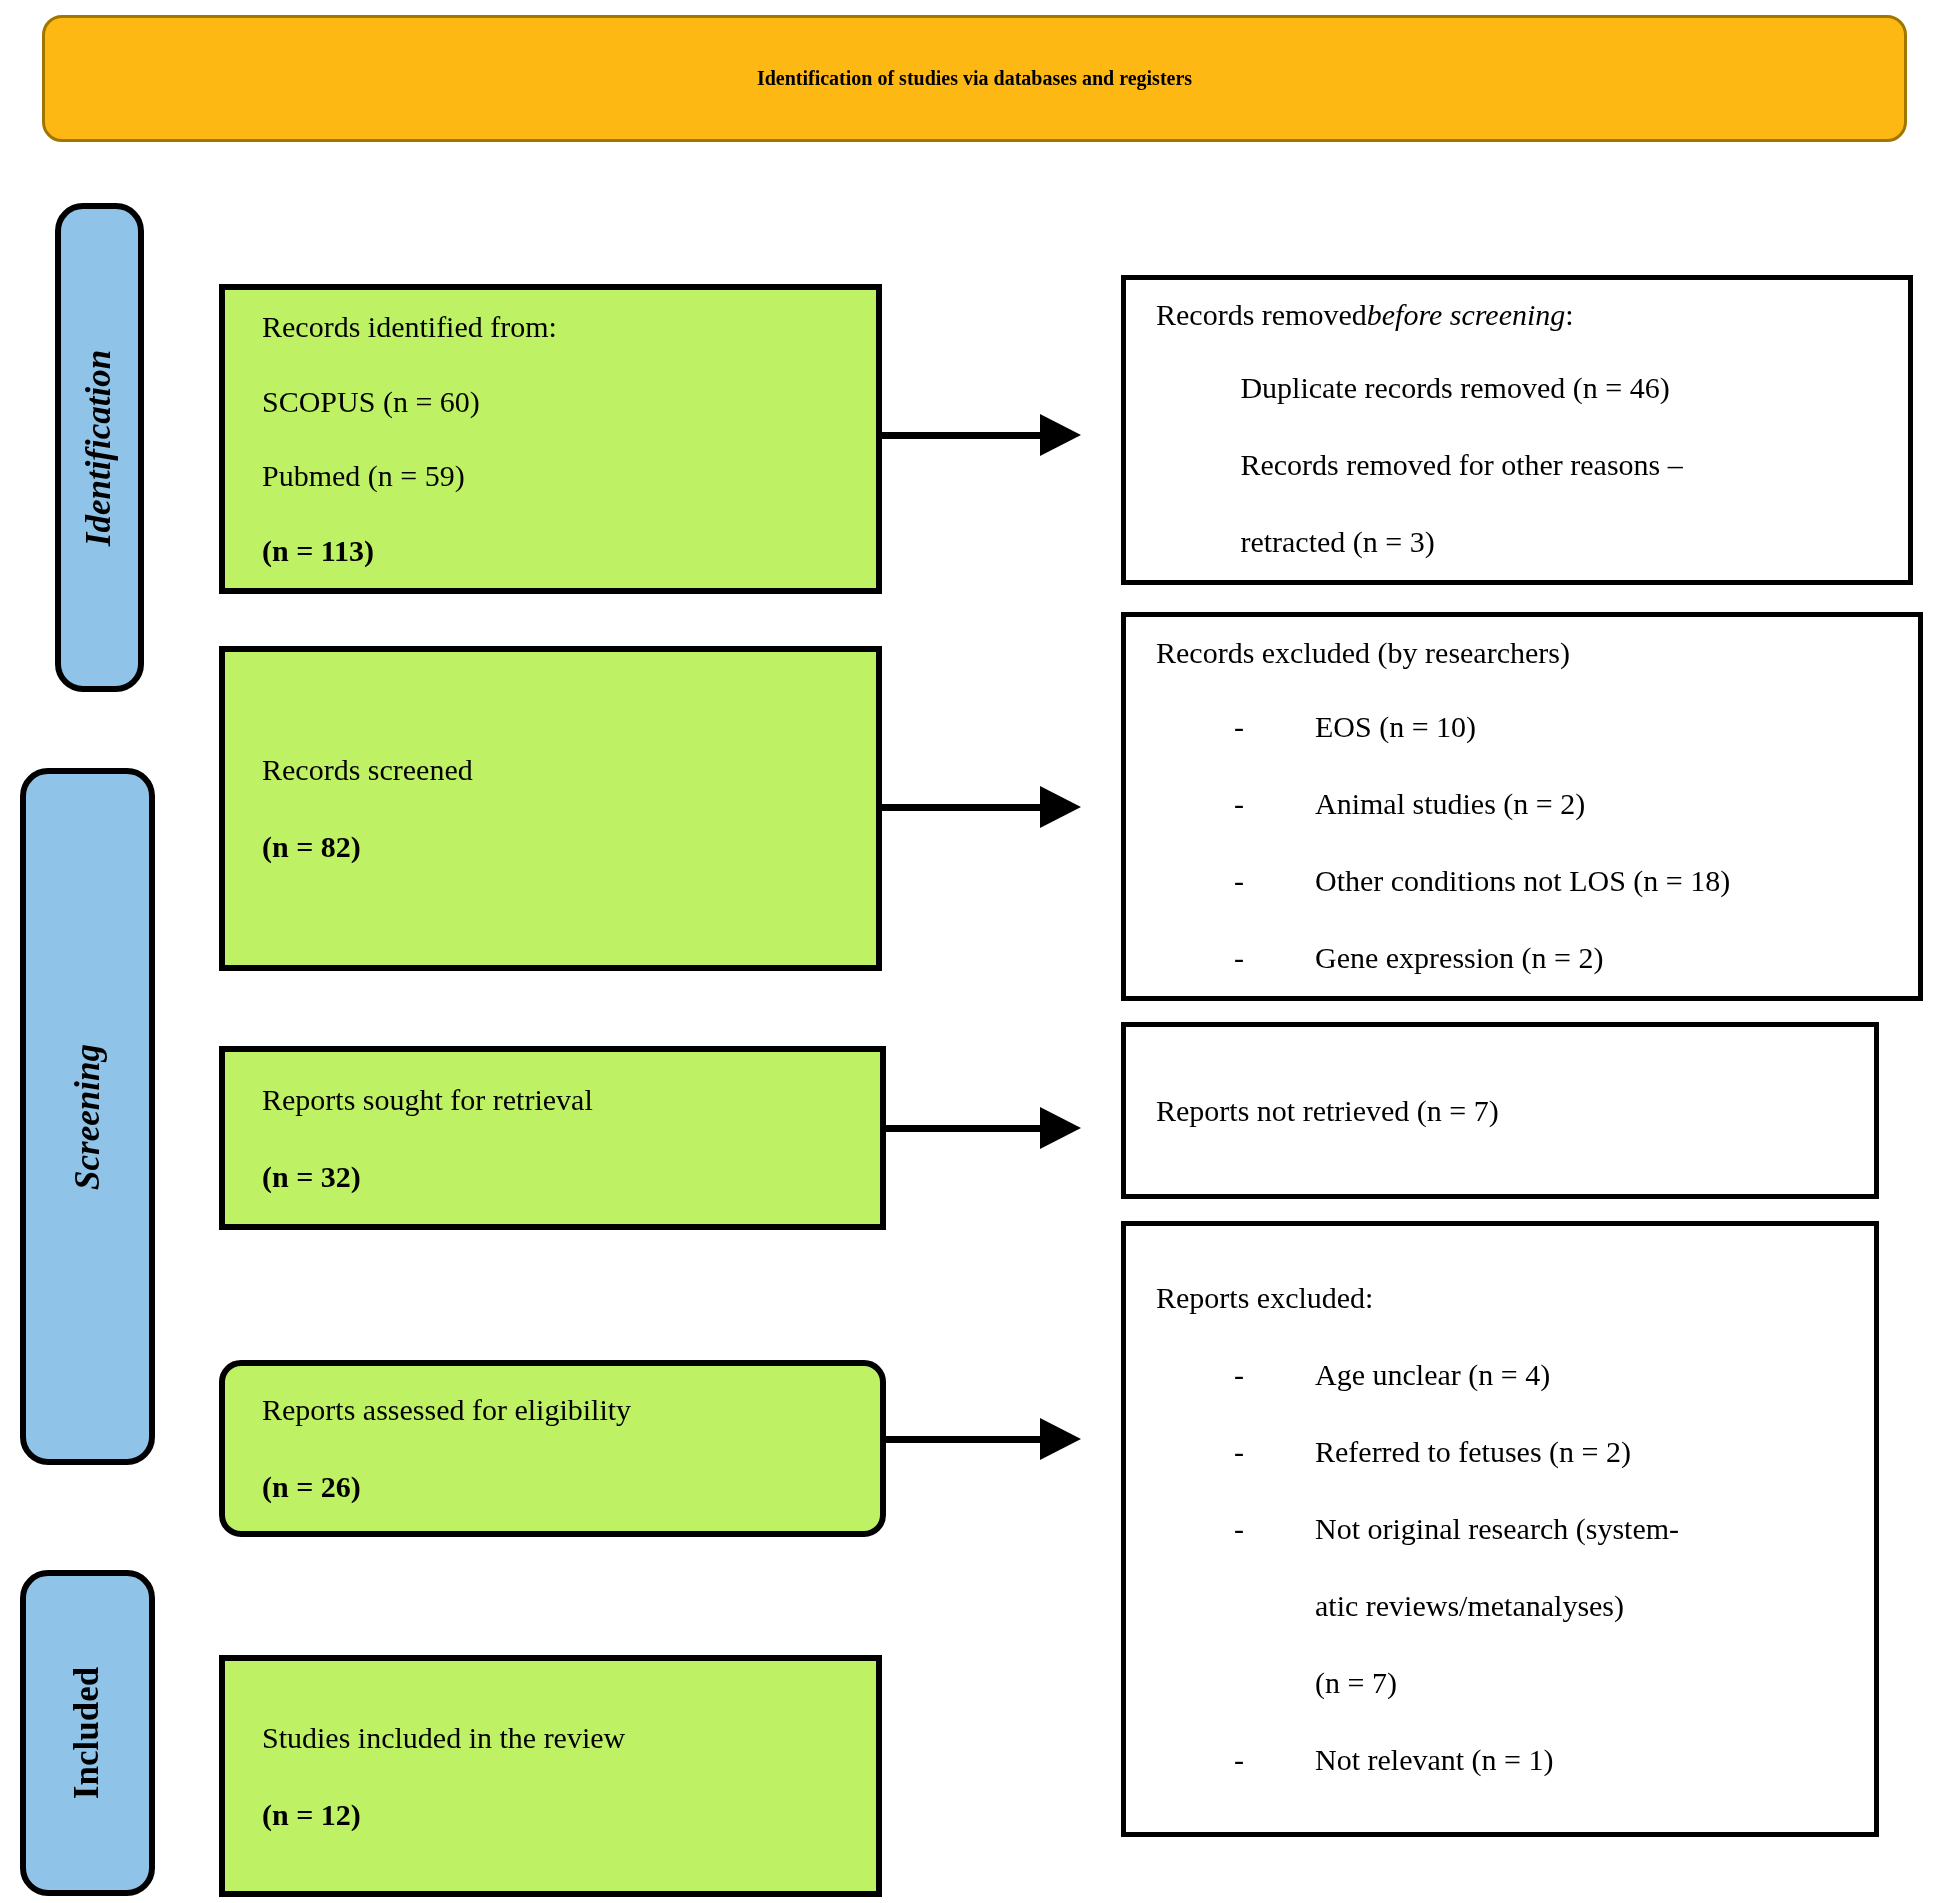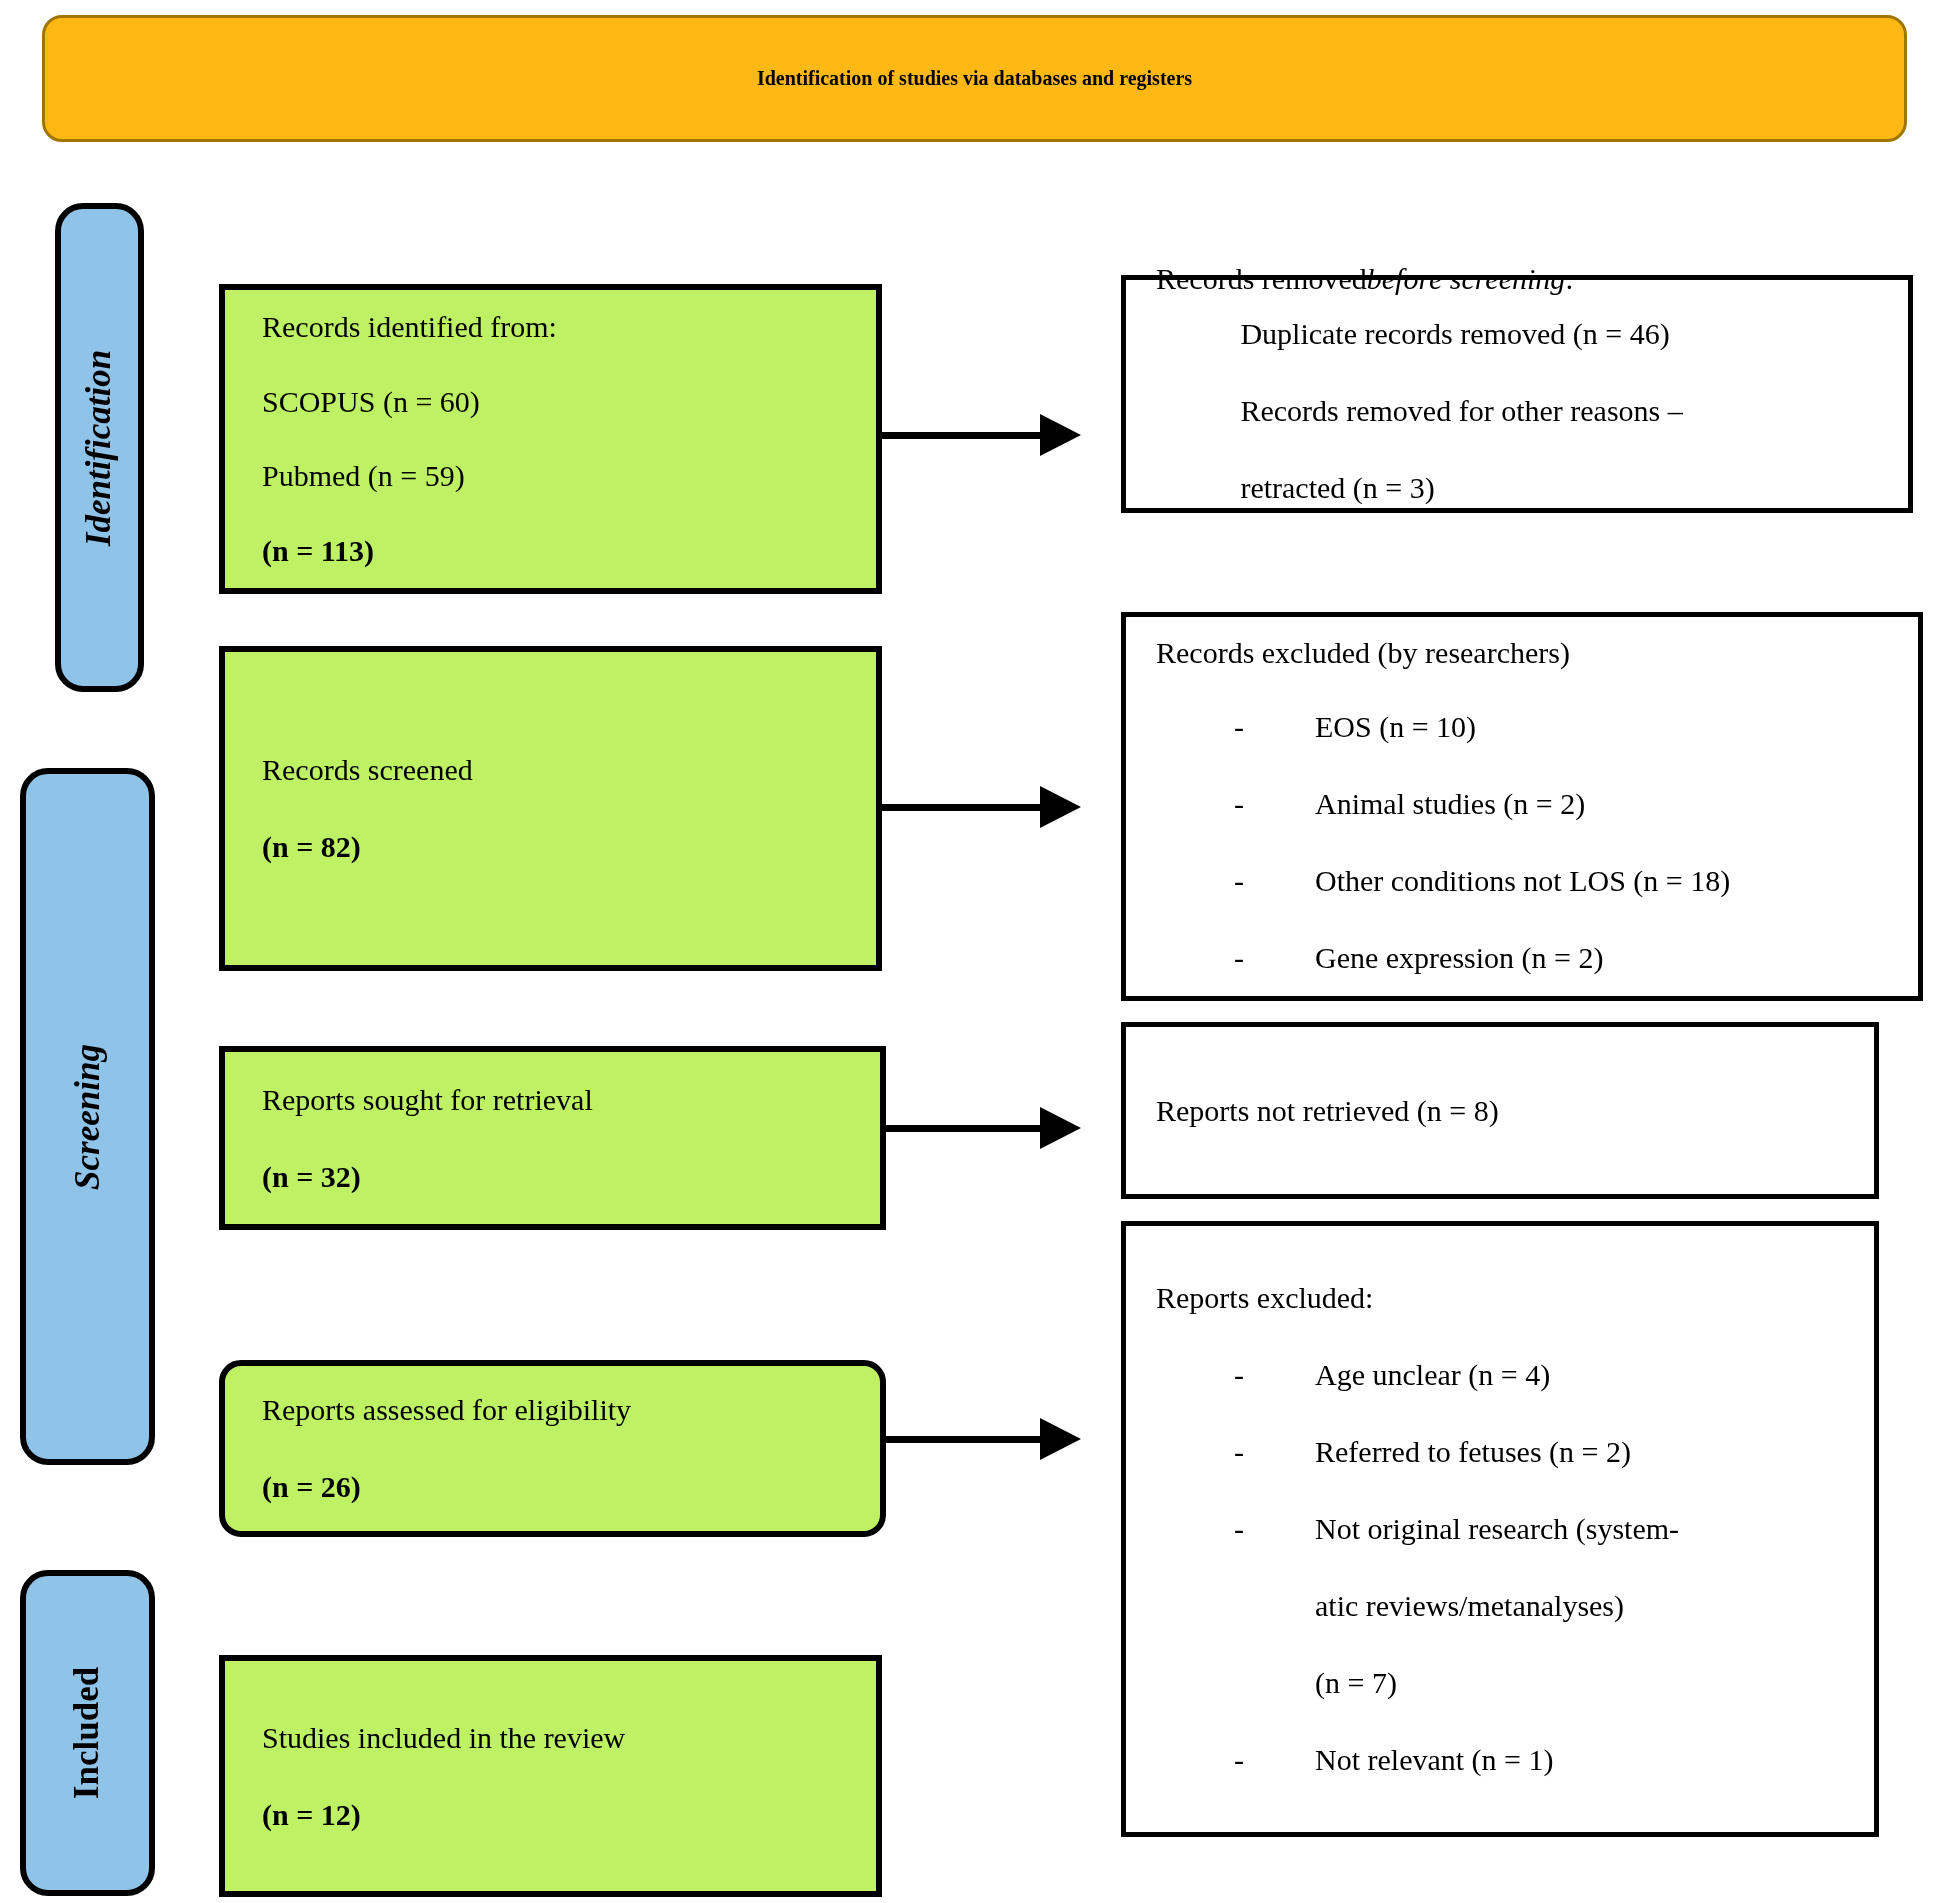--- a/index.html
+++ b/index.html
@@ -56,21 +56,21 @@
   .dash-cell{width:81px;margin-left:78px;flex:0 0 auto;}
   .indent-cell{width:81px;margin-left:3.4px;flex:0 0 auto;}
   .item-lines{flex:1 1 auto;min-width:0;}
   
   .pbox-1{left:219px;top:284px;width:663px;height:310px;}
   .pbox-2{left:219px;top:646px;width:663px;height:325px;}
   .pbox-3{left:219px;top:1046px;width:667px;height:184px;}
   .pbox-4{left:219px;top:1360px;width:667px;height:177px;border-radius:22px;}
   .pbox-5{left:219px;top:1655px;width:663px;height:242px;}
   
-  .ebox-1{left:1121px;top:275px;width:792px;height:238px;}
+  .ebox-1{left:1121px;top:275px;width:792px;height:310px;}
   .ebox-2{left:1121px;top:612px;width:802px;height:389px;}
   .ebox-3{left:1121px;top:1022px;width:758px;height:177px;}
   .ebox-4{left:1121px;top:1221px;width:758px;height:616px;}
   
   .arrow{
     position:absolute;left:880px;width:162px;height:6.8px;background:#000;
   }
   .arrow::after{
     content:"";position:absolute;right:-39px;top:-17.6px;
     width:0;height:0;
@@ -167,21 +167,21 @@
       </div>
       <div class="item-row">
         <div class="dash-cell line">-</div>
         <div class="item-lines">
           <div class="line">Gene expression (n = 2)</div>
         </div>
       </div>
     </div>
   <div class="ebox ebox-3">
       <div class="line">
-        <span>Reports not retrieved (n = 8)</span>
+        <span>Reports not retrieved (n = 7)</span>
       </div>
     </div>
   <div class="ebox ebox-4">
       <div class="line">
         <span>Reports excluded:</span>
       </div>
       <div class="item-row">
         <div class="dash-cell line">-</div>
         <div class="item-lines">
           <div class="line">Age unclear (n = 4)</div>

